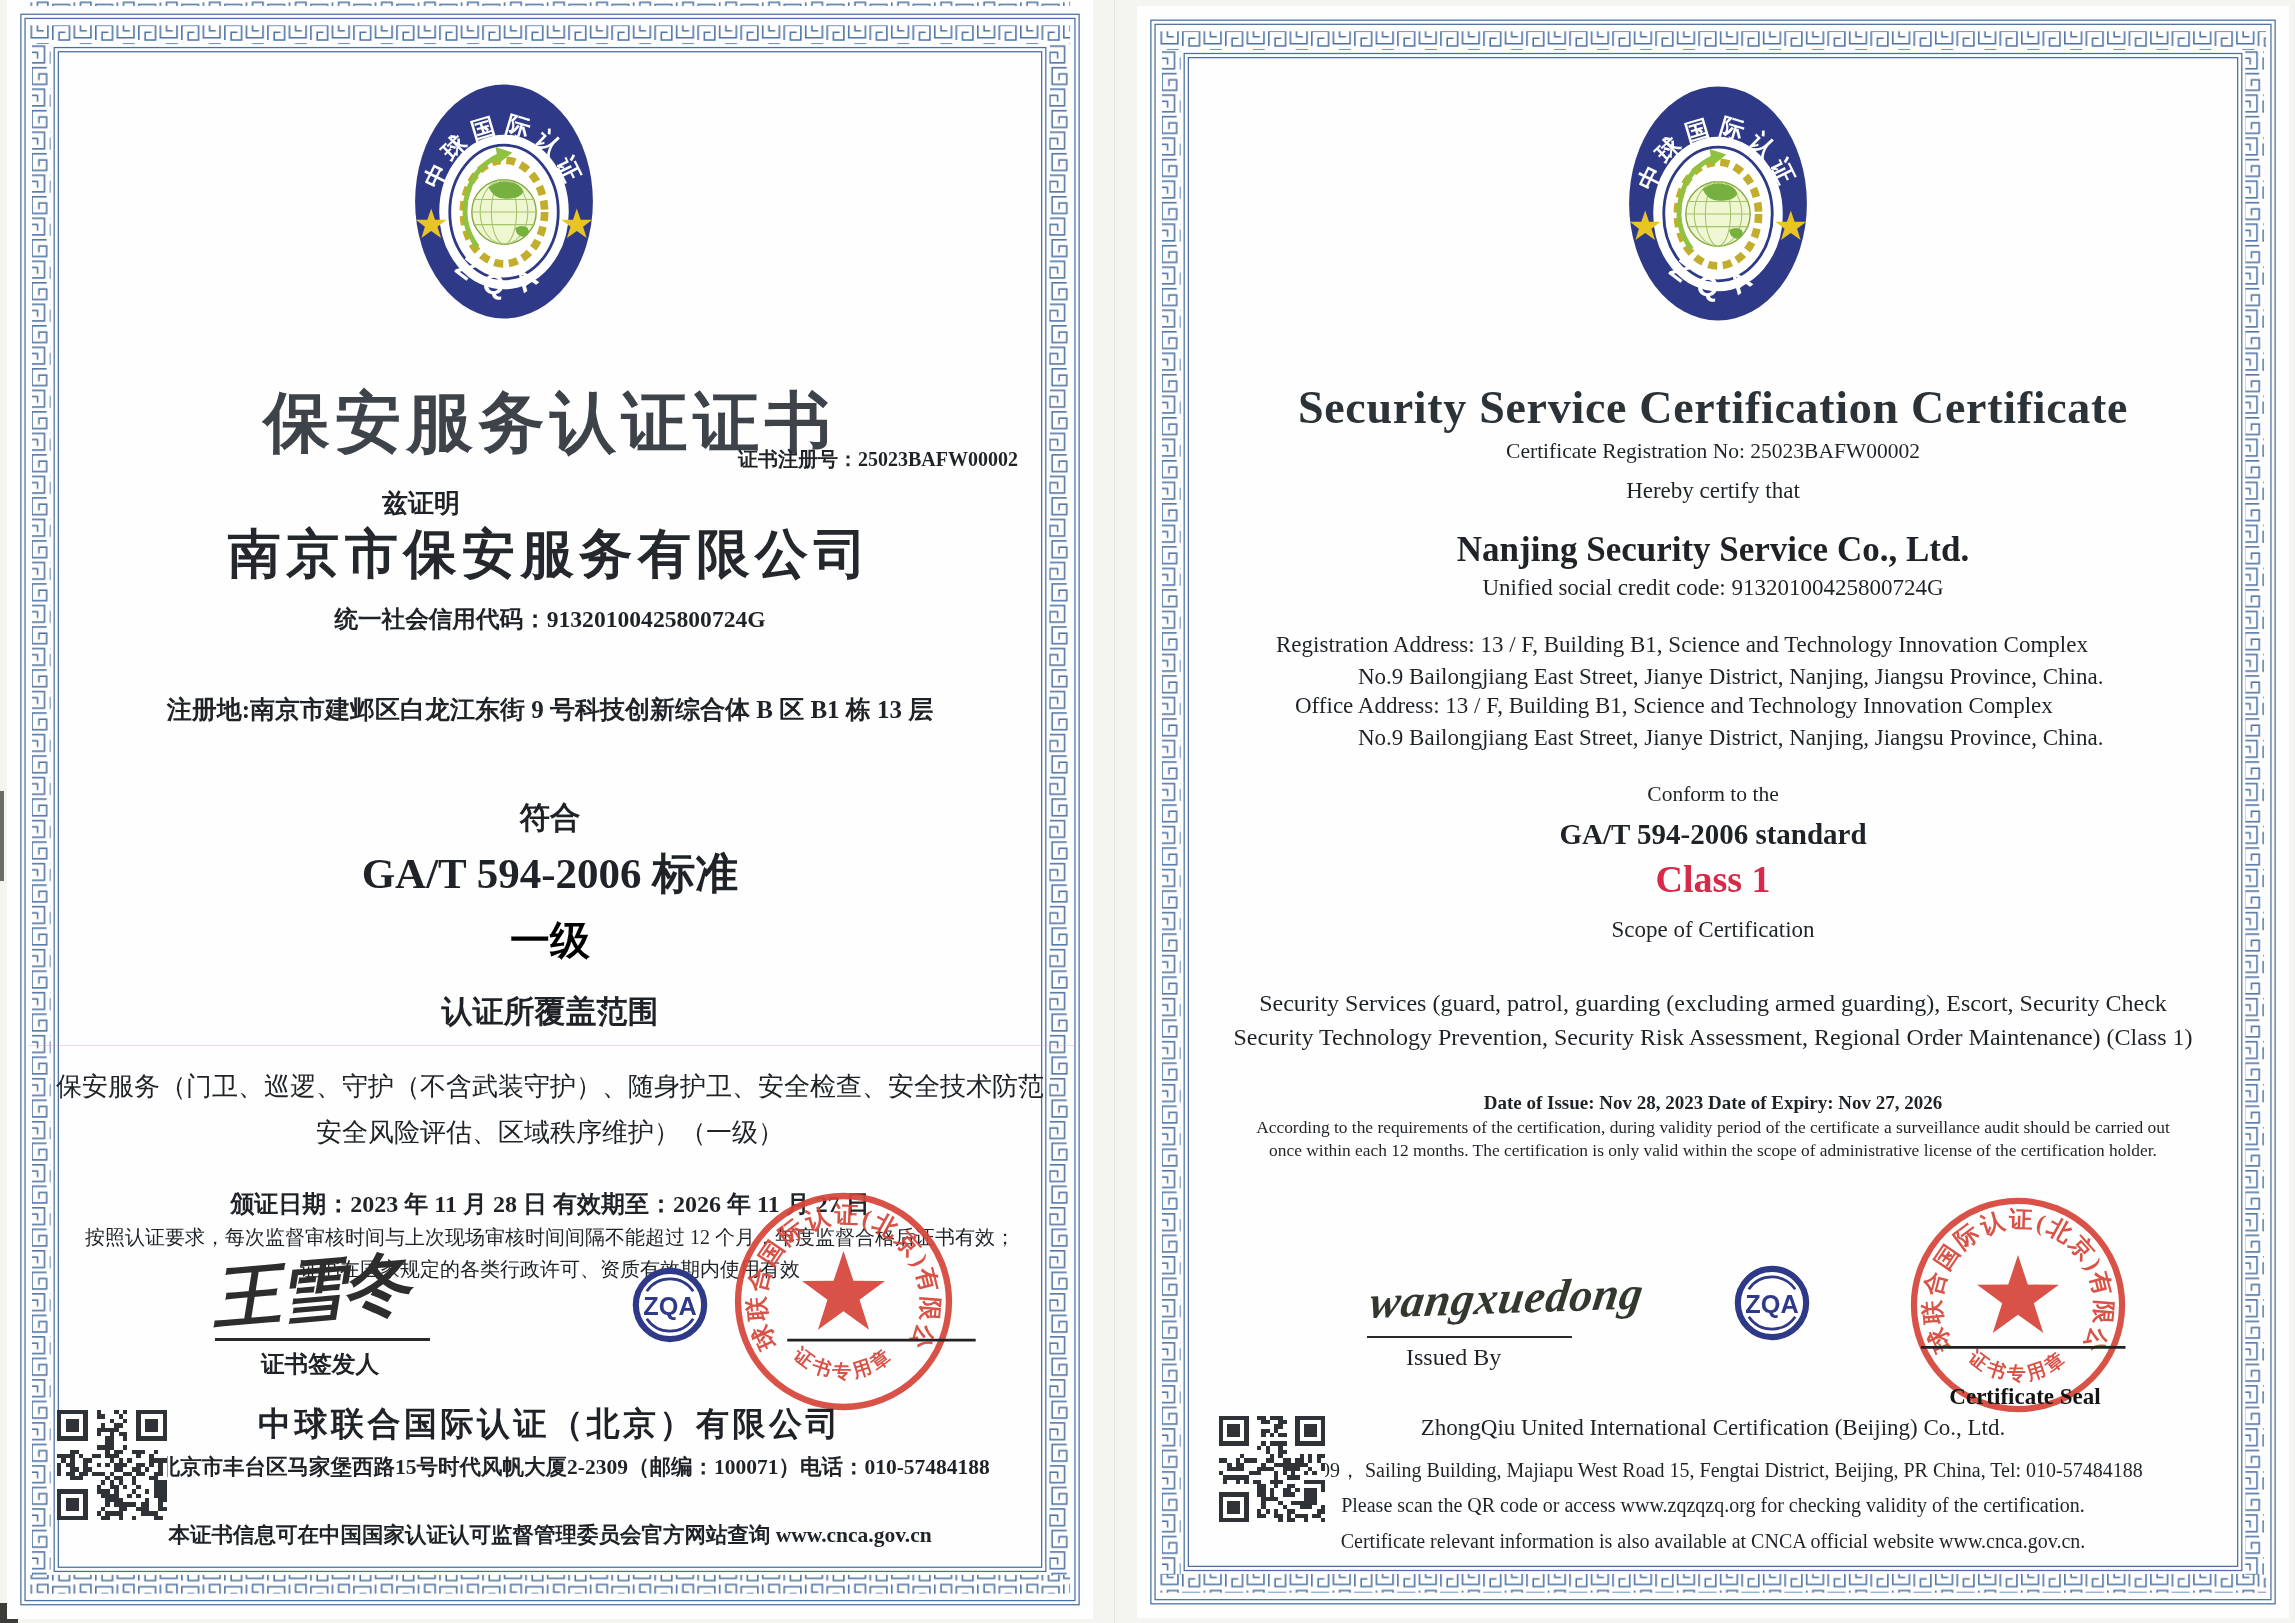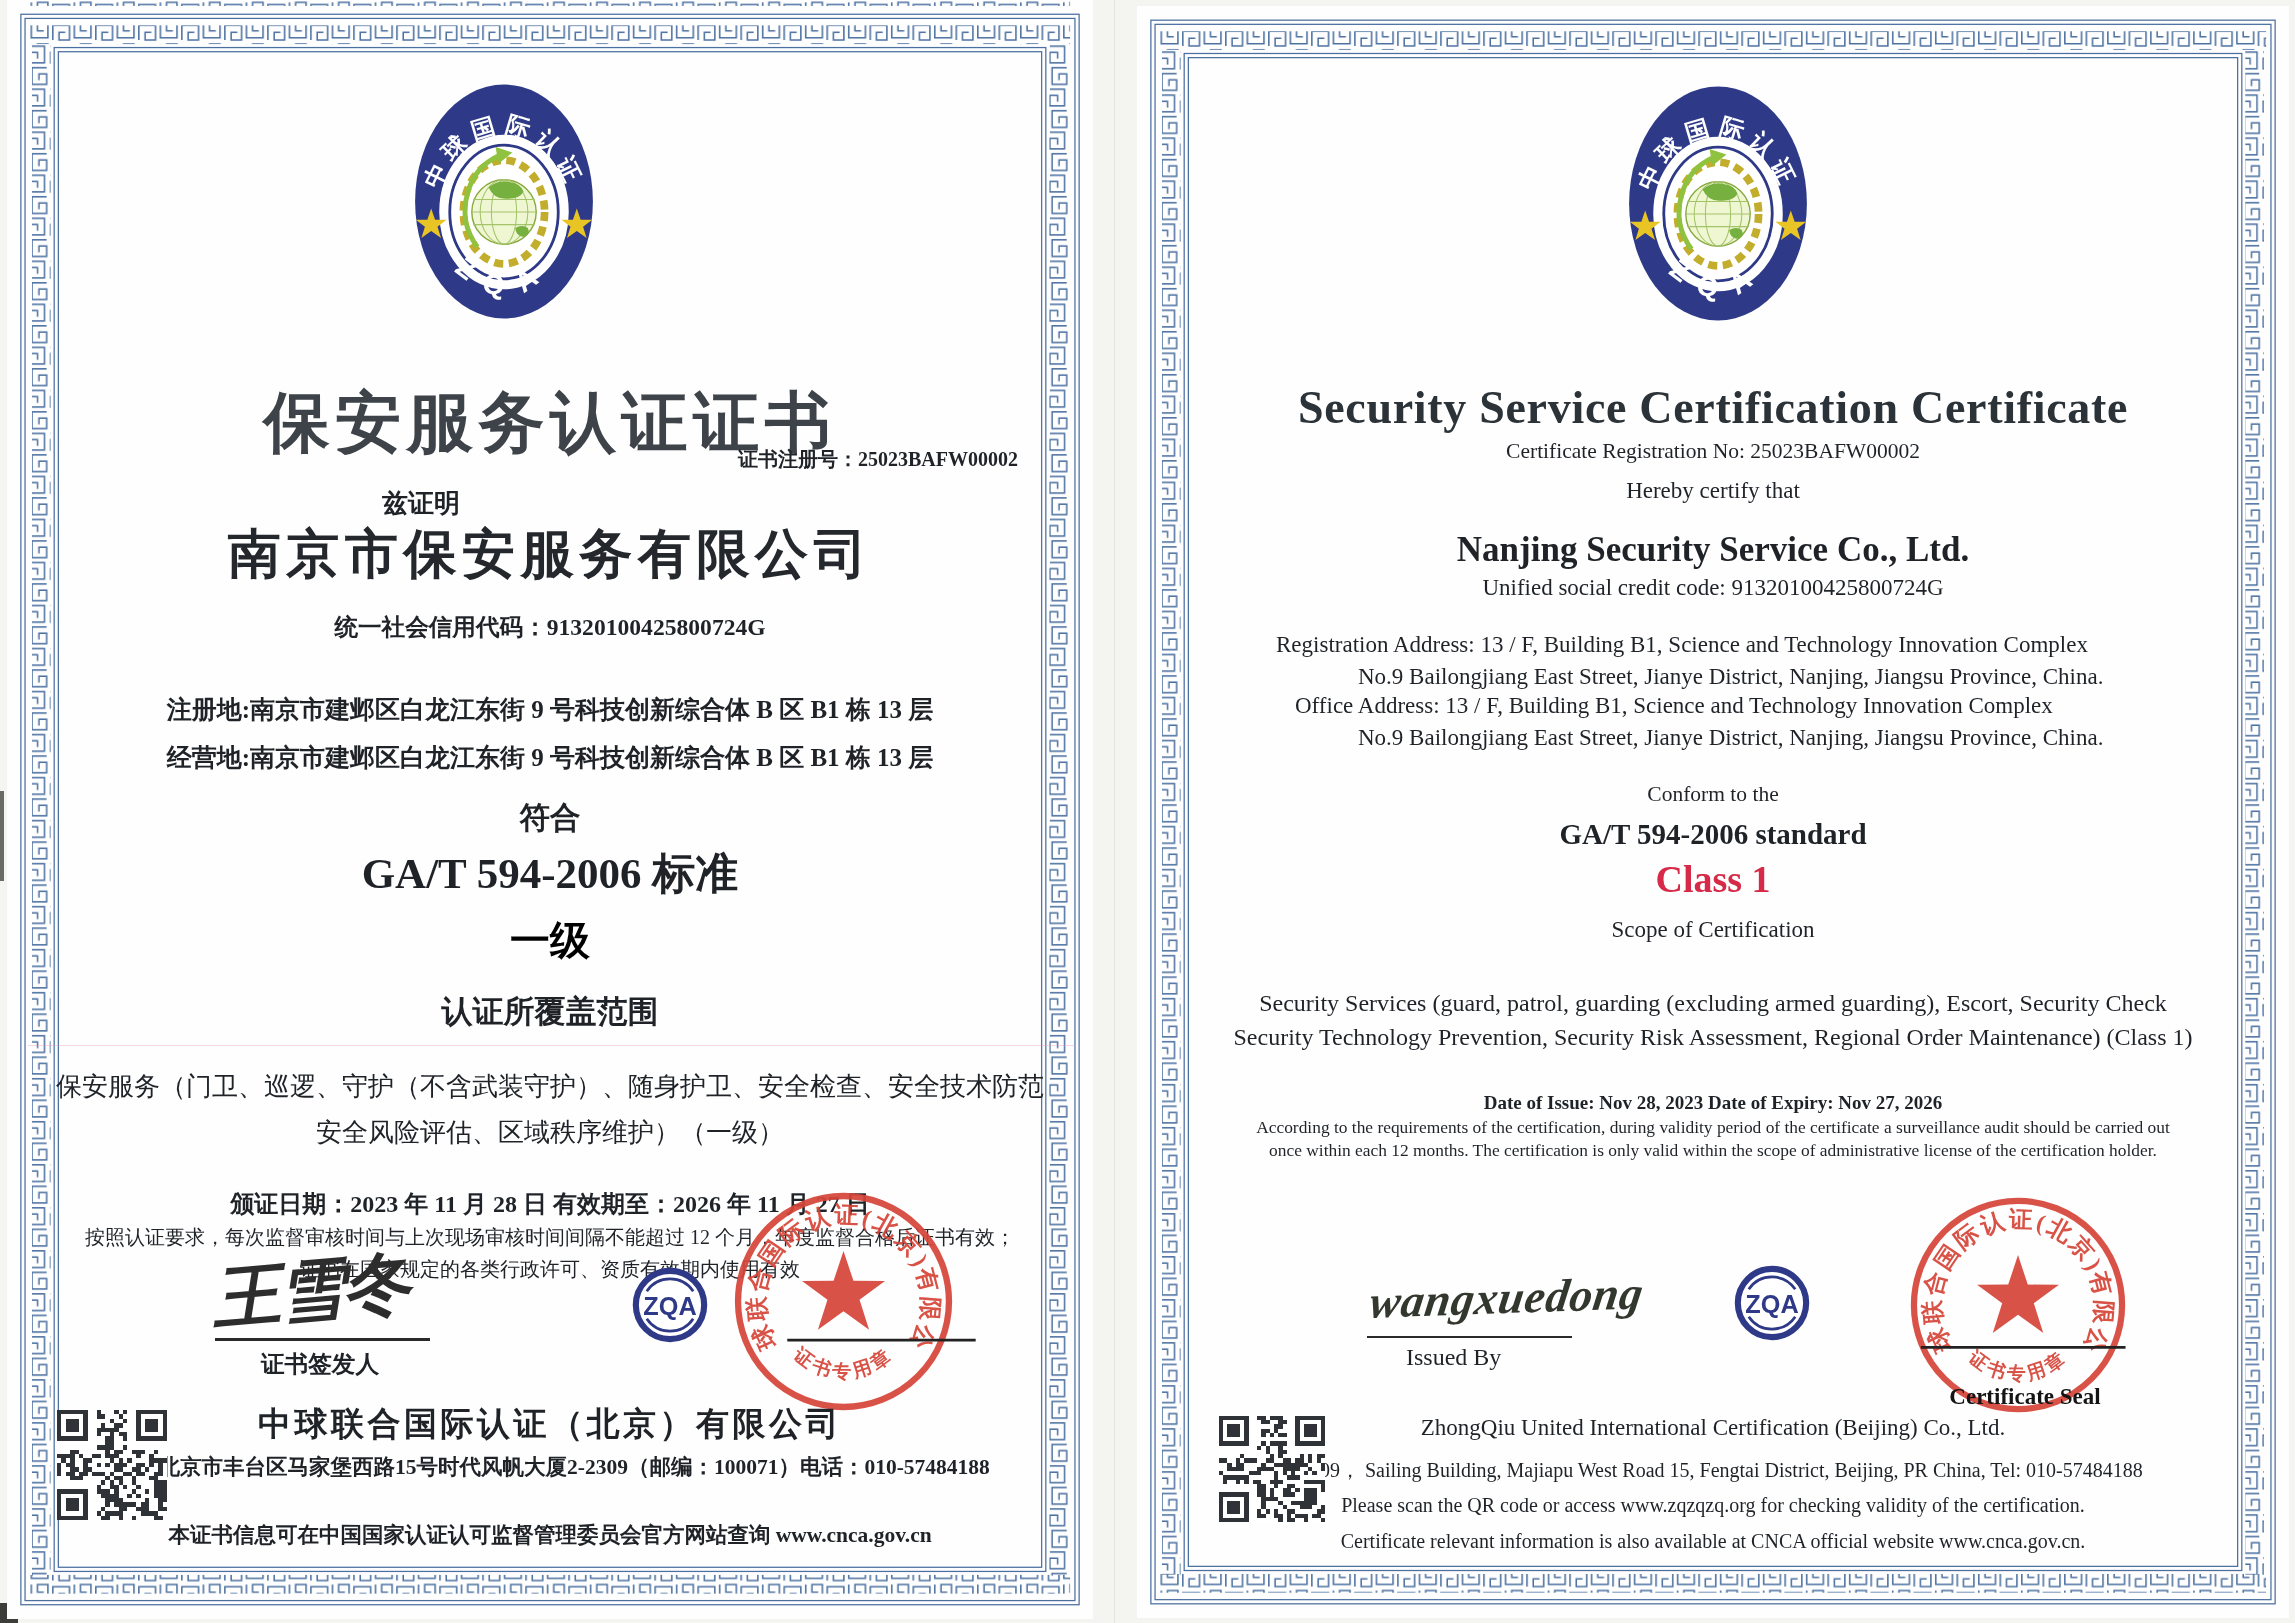--- a/index.html
+++ b/index.html
@@ -15,21 +15,21 @@
   svg.border{position:absolute;left:0;top:0;width:100%;height:100%;}
   .frameline{fill:none;stroke:#4a6fa0;stroke-width:1.8;}
   .abs{position:absolute;}
   .ctr{left:0;width:100%;text-align:center;}
   
   .l-title{top:378px;font-family:"Liberation Sans","DejaVu Sans",sans-serif;
     font-weight:900;font-size:66px;letter-spacing:5.6px;color:#3d4349;}
   .l-regno{top:446px;right:75px;font-size:20px;font-weight:700;}
   .l-hereby{top:486px;left:375px;font-size:26px;font-weight:700;}
   .l-company{top:519px;font-size:53px;font-weight:900;letter-spacing:5.6px;color:#24282d;}
-  .l-credit{top:603px;font-size:23.6px;font-weight:700;margin-top:8px;}
+  .l-credit{top:603px;font-size:23.6px;font-weight:700;}
   .l-regaddr{top:693px;font-size:25px;font-weight:600;}
   .l-bizaddr{top:741px;font-size:25px;font-weight:600;}
   .l-conform{top:798px;font-size:30.5px;font-weight:800;}
   .l-standard{top:845px;font-size:43px;font-weight:800;}
   .l-grade{top:913px;font-size:40px;font-weight:800;color:#000000;}
   .l-scopetitle{top:991px;font-size:31px;font-weight:800;}
   .l-scope1{top:1069px;font-size:26px;font-weight:500;}
   .l-scope2{top:1115px;font-size:26px;font-weight:500;}
   .l-dates{top:1188px;font-size:24px;font-weight:700;}
   .l-note1{top:1224px;font-size:20px;font-weight:500;}
@@ -143,21 +143,20 @@
       <textPath href="#arcBotL" startOffset="50%" text-anchor="middle">ZQA</textPath>
     </text>
   </svg>
 
   <div class="abs ctr l-title">保安服务认证证书</div>
   <div class="abs l-regno">证书注册号：25023BAFW00002</div>
   <div class="abs l-hereby">兹证明</div>
   <div class="abs ctr l-company">南京市保安服务有限公司</div>
   <div class="abs ctr l-credit">统一社会信用代码：91320100425800724G</div>
   <div class="abs ctr l-regaddr">注册地:南京市建邺区白龙江东街 9 号科技创新综合体 B 区 B1 栋 13 层</div>
-  <div class="abs ctr l-bizaddr">经营地:南京市建邺区白龙江东街 9 号科技创新综合体 B 区 B1 栋 13 层</div>
   <div class="abs ctr l-conform">符合</div>
   <div class="abs ctr l-standard">GA/T 594-2006 标准</div>
   <div class="abs ctr l-grade">一级</div>
   <div class="abs ctr l-scopetitle">认证所覆盖范围</div>
   <div class="abs ctr l-scope1">保安服务（门卫、巡逻、守护（不含武装守护）、随身护卫、安全检查、安全技术防范</div>
   <div class="abs ctr l-scope2">安全风险评估、区域秩序维护）（一级）</div>
   <div class="abs ctr l-dates">颁证日期：2023 年 11 月 28 日    有效期至：2026 年 11 月 27 日</div>
   <div class="abs ctr l-note1">按照认证要求，每次监督审核时间与上次现场审核时间间隔不能超过 12 个月，年度监督合格后证书有效；</div>
   <div class="abs ctr l-note2">证书在国家规定的各类行政许可、资质有效期内使用有效</div>
 

